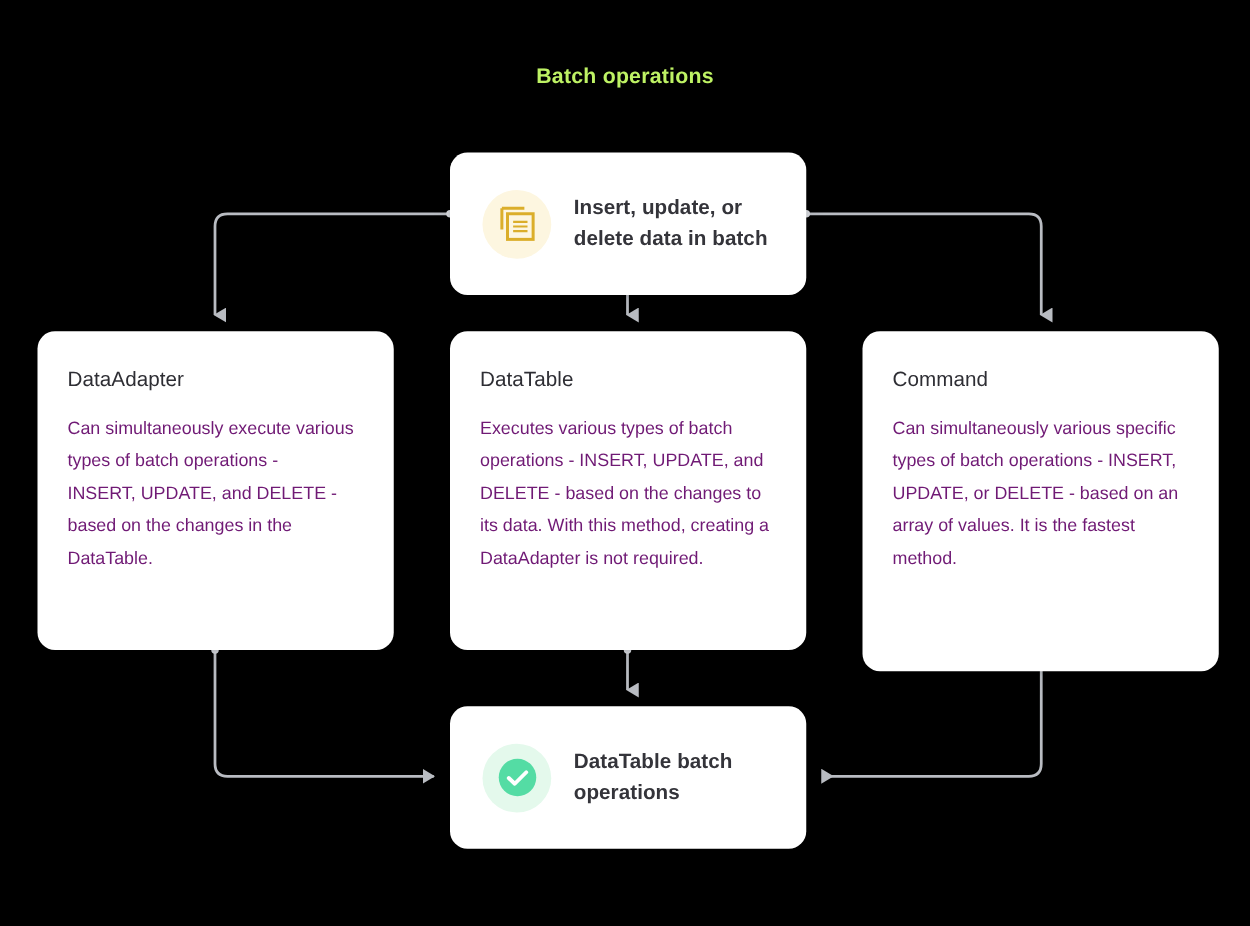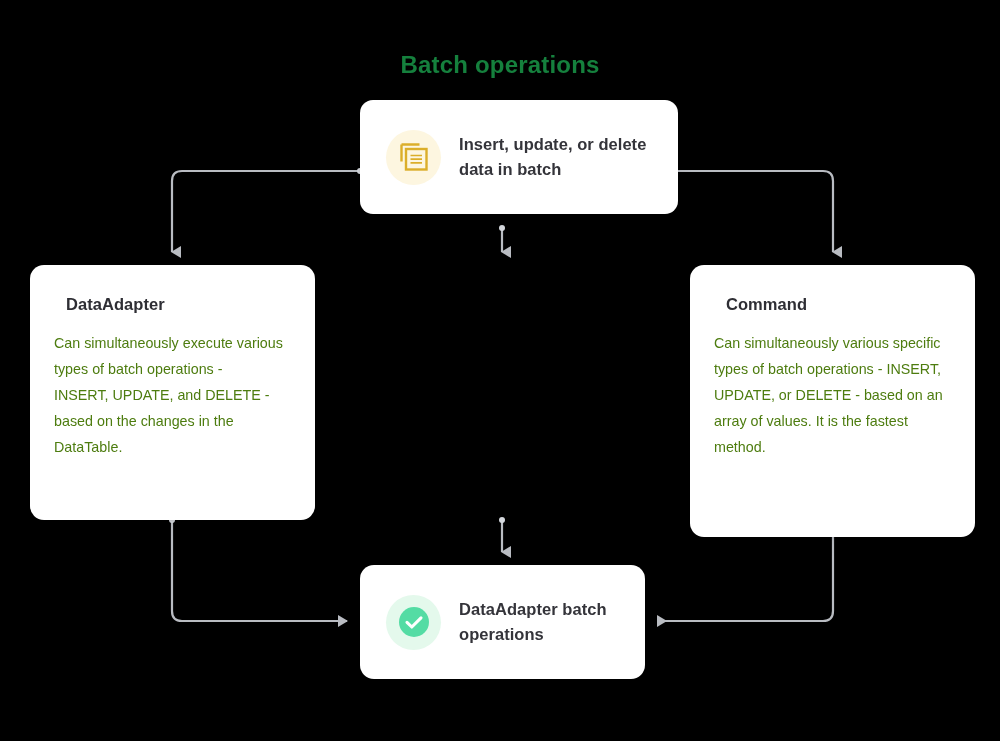--- a/index.html
+++ b/index.html
@@ -19,24 +19,24 @@
     overflow: hidden;
   }
 
   
   #diagram-title {
     position: absolute;
     left: 0;
     top: 51px;
     width: 1000px;
     text-align: center;
-    font-size: 24px;
+    font-size: 17px;
     font-weight: bold;
     letter-spacing: 0.2px;
-    color: #15803d;
+    color: #bef264;
   }
 
   
   #connectors {
     position: absolute;
     left: 0;
     top: 0;
     width: 1000px;
     height: 741px;
   }
@@ -73,35 +73,35 @@
     color: #34343a;
     letter-spacing: 0.05px;
   }
 
   
   .detail-card {
     padding: 30px 24px 24px 24px;
   }
   .detail-title {
     font-size: 16.5px;
-    font-weight: bold;
+    font-weight: normal;
     color: #2e2e34;
-    margin: 0 0 16px 12px;
+    margin: 0 0 16px 0;
     letter-spacing: 0.05px;
   }
   .detail-body {
     font-size: 14.3px;
     line-height: 1.82;
-    color: #4d7c0f;
+    color: #701a75;
     margin: 0;
     white-space: pre-line;
   }
 
   
-  #card-top      { left: 360px; top: 100px;  width: 318px; height: 114px; border-radius: 13px; }
+  #card-top      { left: 360px; top: 122px;  width: 285px; height: 114px; }
   #card-adapter  { left: 30px;  top: 265px;  width: 285px; height: 255px; }
   #card-table    { left: 360px; top: 265px;  width: 285px; height: 255px; }
   #card-command  { left: 690px; top: 265px;  width: 285px; height: 272px; }
   #card-success  { left: 360px; top: 565px;  width: 285px; height: 114px; }
 
   .icon-insert-bg  { background: #fdf6e0; }
   .icon-success-bg { background: #e4f9ec; }
 </style>
 </head>
 <body>
@@ -153,30 +153,34 @@
     <div class="banner-text">Insert, update, or
 delete data in batch</div>
   </div>
 
   <div class="card detail-card" id="card-adapter">
     <h3 class="detail-title">DataAdapter</h3>
     <p class="detail-body">Can simultaneously execute various types of batch operations -
 INSERT, UPDATE, and DELETE - based on the changes in the DataTable.</p>
   </div>
 
+  <div class="card detail-card" id="card-table">
+    <h3 class="detail-title">DataTable</h3>
+    <p class="detail-body">Executes various types of batch operations - INSERT, UPDATE, and DELETE - based on the changes to its data. With this method, creating a DataAdapter is not required.</p>
+  </div>
 
   <div class="card detail-card" id="card-command">
     <h3 class="detail-title">Command</h3>
     <p class="detail-body">Can simultaneously various specific types of batch operations - INSERT, UPDATE, or DELETE - based on an array of values. It is the fastest method.</p>
   </div>
 
   <div class="card banner-card" id="card-success">
     <div class="banner-icon icon-success-bg">
       <svg width="34" height="34" viewBox="0 0 34 34" aria-hidden="true">
         <circle cx="17" cy="17" r="15" fill="#54dca4"></circle>
         <path d="M10,17.4 L14.8,22 L24,12.8" fill="none" stroke="#ffffff" stroke-width="3.1" stroke-linecap="round" stroke-linejoin="round"></path>
       </svg>
     </div>
-    <div class="banner-text">DataAdapter batch
+    <div class="banner-text">DataTable batch
 operations</div>
   </div>
 
 </div>
 
 </body></html>

